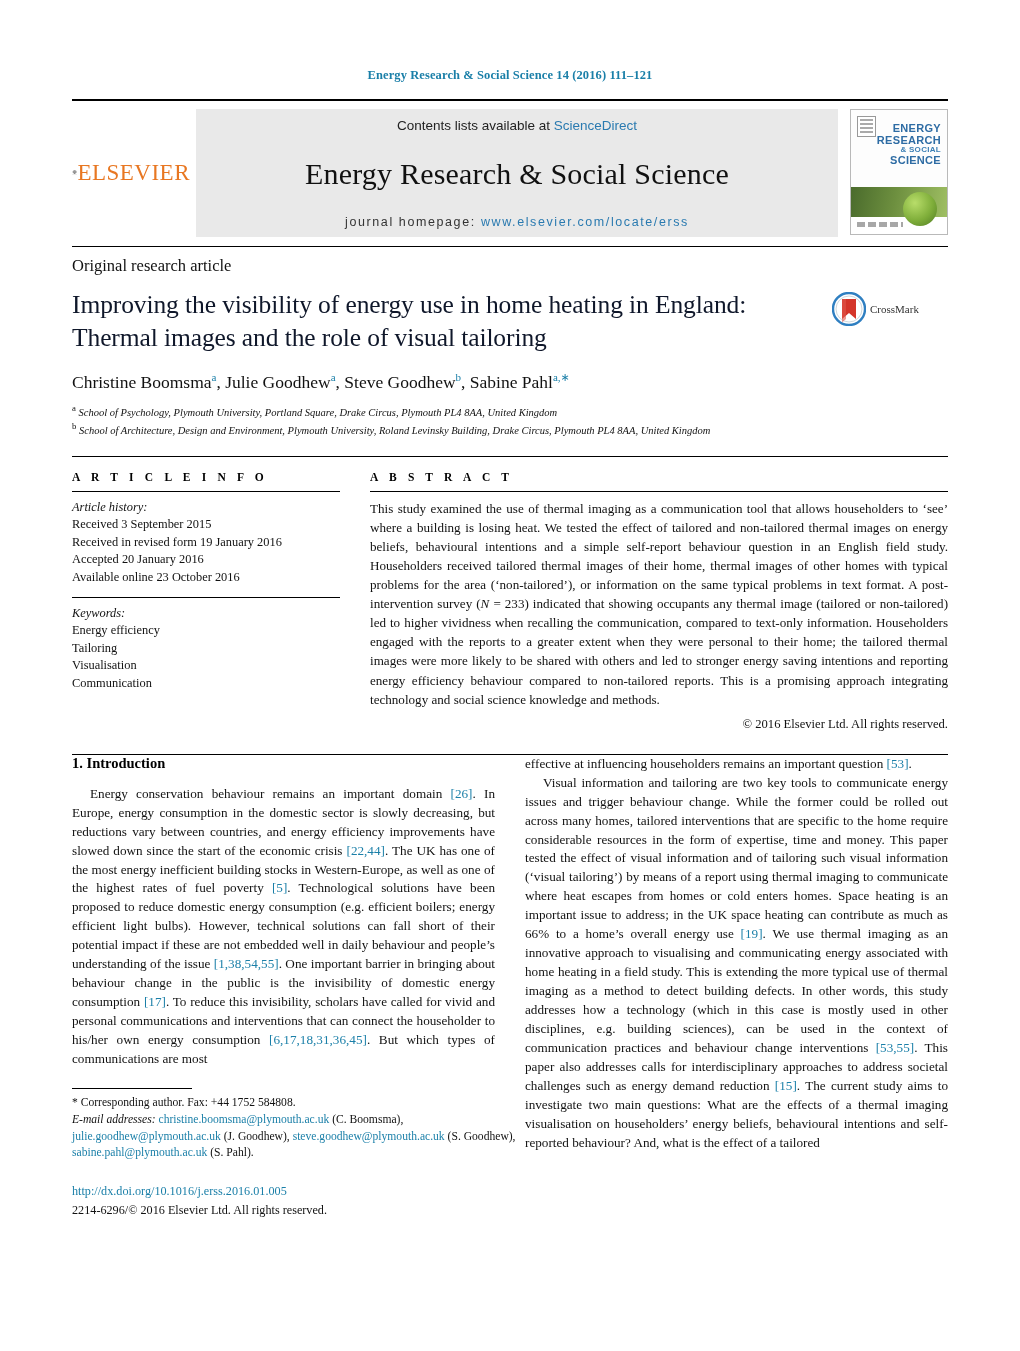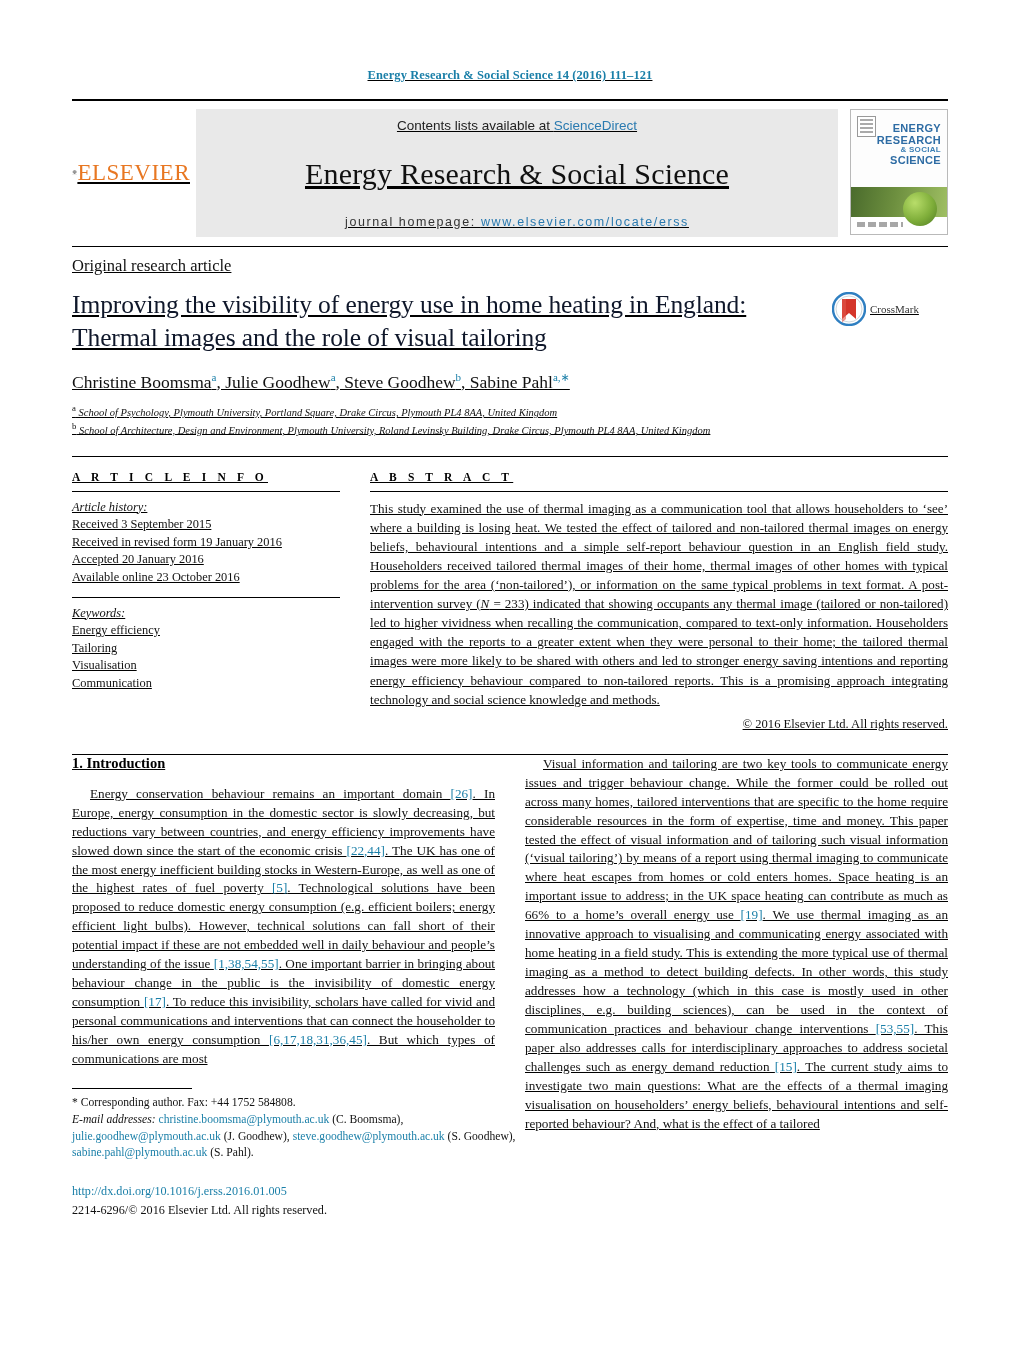--- a/index.html
+++ b/index.html
@@ -14,21 +14,20 @@
     color: #000;
     position: relative;
     overflow: hidden;
   }
   .page {
     width: 1020px;
     height: 1319px;
     position: relative;
     box-sizing: border-box;
     padding: 0 72px;
-    text-decoration: underline;
   }
 
   
   .runhead {
     text-align: center;
     color: #1a7fa8;
     font-weight: bold;
     font-size: 12.5px;
     letter-spacing: .1px;
     padding-top: 68px;
@@ -373,20 +372,21 @@
     </div>
   </div>
 
   <div class="body-wrap">
     <div class="col">
       <h2 class="section">1.  Introduction</h2>
       <p class="body">Energy conservation behaviour remains an important domain <span class="ref">[26]</span>. In Europe, energy consumption in the domestic sector is slowly decreasing, but reductions vary between countries, and energy efficiency improvements have slowed down since the start of the economic crisis <span class="ref">[22,44]</span>. The UK has one of the most energy inefficient building stocks in Western-Europe, as well as one of the highest rates of fuel poverty <span class="ref">[5]</span>. Technological solutions have been proposed to reduce domestic energy consumption (e.g. efficient boilers; energy efficient light bulbs). However, technical solutions can fall short of their potential impact if these are not embedded well in daily behaviour and people’s understanding of the issue <span class="ref">[1,38,54,55]</span>. One important barrier in bringing about behaviour change in the public is the invisibility of domestic energy consumption <span class="ref">[17]</span>. To reduce this invisibility, scholars have called for vivid and personal communications and interventions that can connect the householder to his/her own energy consumption <span class="ref">[6,17,18,31,36,45]</span>. But which types of communications are most</p>
       <div class="col-footzone"></div>
     </div>
     <div class="col">
+      <p class="body cont">effective at influencing householders remains an important question <span class="ref">[53]</span>.</p>
       <p class="body">Visual information and tailoring are two key tools to communicate energy issues and trigger behaviour change. While the former could be rolled out across many homes, tailored interventions that are specific to the home require considerable resources in the form of expertise, time and money. This paper tested the effect of visual information and of tailoring such visual information (‘visual tailoring’) by means of a report using thermal imaging to communicate where heat escapes from homes or cold enters homes. Space heating is an important issue to address; in the UK space heating can contribute as much as 66% to a home’s overall energy use <span class="ref">[19]</span>. We use thermal imaging as an innovative approach to visualising and communicating energy associated with home heating in a field study. This is extending the more typical use of thermal imaging as a method to detect building defects. In other words, this study addresses how a technology (which in this case is mostly used in other disciplines, e.g. building sciences), can be used in the context of communication practices and behaviour change interventions <span class="ref">[53,55]</span>. This paper also addresses calls for interdisciplinary approaches to address societal challenges such as energy demand reduction <span class="ref">[15]</span>. The current study aims to investigate two main questions: What are the effects of a thermal imaging visualisation on householders’ energy beliefs, behavioural intentions and self-reported behaviour? And, what is the effect of a tailored</p>
     </div>
 
     <div class="footnote">
       <div class="fn-rule"></div>
       <div class="fn-text">* Corresponding author. Fax: +44 1752 584808.</div>
       <div class="fn-text"><span class="ital">E-mail addresses:</span> <span class="link">christine.boomsma@plymouth.ac.uk</span> <span>(C. Boomsma),</span> <span class="link">julie.goodhew@plymouth.ac.uk</span> <span>(J. Goodhew),</span> <span class="link">steve.goodhew@plymouth.ac.uk</span> <span>(S. Goodhew),</span> <span class="link">sabine.pahl@plymouth.ac.uk</span> <span>(S. Pahl).</span></div>
       <div class="doi-block">
         <div class="doi">http://dx.doi.org/10.1016/j.erss.2016.01.005</div>
         <div class="issn">2214-6296/© 2016 Elsevier Ltd. All rights reserved.</div>

